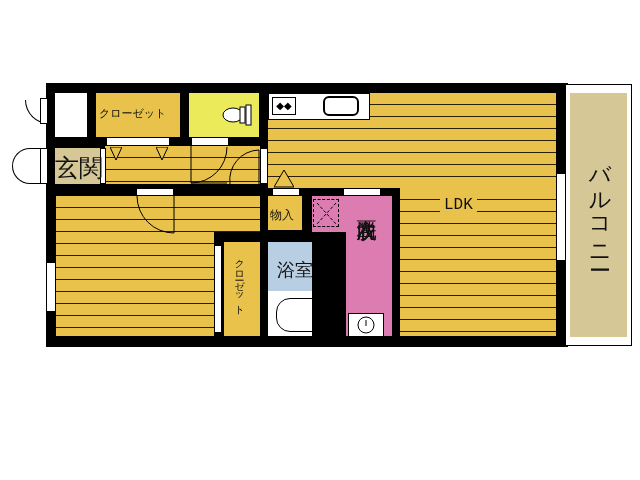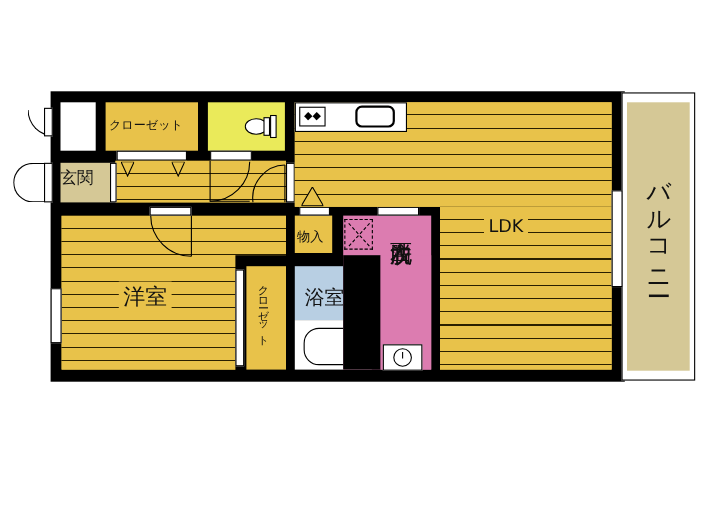--- a/index.html
+++ b/index.html
@@ -10,21 +10,21 @@
     background-color:#e8c24a;
     background-image: repeating-linear-gradient(to bottom, #e8c24a 0px, #e8c24a 11px, #2a2000 11px, #2a2000 12px);
   }
   .plain-y { background:#e8c24a; }
   .toilet-bg { background:#eaea5a; }
   .genkan-bg { background:#d5c896; }
   .bath-bg { background:#b8cfe3; }
   .wash-bg { background:#dc7cb0; }
   .balcony-bg { background:#d5c896; }
   .white { background:#fff; }
-  .lbl { position:absolute; color:#111; white-space:nowrap; }
+  .lbl { position:absolute; color:#111; white-space:nowrap;font-family:Liberation Mono, monospace; }
   .lbl-bg { background:#e8c24a; padding:0 4px; }
   .vert { writing-mode:vertical-rl; text-orientation:upright; }
   .door-arc { position:absolute; border:1px solid #000; box-sizing:border-box; }
   .opening { position:absolute; background:#fff; border:1px solid #000; box-sizing:border-box; }
 </style>
 </head>
 <body>
 
 <div class="abs" style="left:0;top:0;width:640px;height:480px;">
 
@@ -75,31 +75,30 @@
   <div class="abs" style="left:228px;top:148px;width:32px;height:36px;">
     <svg width="32" height="36">
         <path d="M31,2 L31,36" fill="none" stroke="#000"></path>
         <path d="M2,36 A30,30 0 0 1 31,2" fill="none" stroke="#000"></path>
       </svg>
   </div>
   <div class="opening" style="left:260px;top:148px;width:8px;height:36px;"></div>
 
   <div class="abs genkan-bg" style="left:55px;top:148px;width:45px;height:36px;"></div>
   <div class="abs white" style="left:100px;top:148px;width:6px;height:36px;border:1px solid #000;"></div>
-  <div class="lbl" style="left:55px;top:152px;font-size:15px;">玄関</div>
+  <div class="lbl" style="left:55px;top:152px;font-size:24px;">玄関</div>
 
   <div class="abs floor" style="left:56px;top:196px;width:204px;height:140px;"></div>
   <div class="opening" style="left:136px;top:188px;width:38px;height:8px;"></div>
   <div class="abs" style="left:136px;top:196px;width:40px;height:38px;">
     <svg width="40" height="38">
         <path d="M38,0 L38,37" fill="none" stroke="#000"></path>
         <path d="M1,0 A37,37 0 0 0 38,37" fill="none" stroke="#000"></path>
       </svg>
   </div>
-  <div class="lbl lbl-bg" style="left:108px;top:256px;font-size:20px;">洋室</div>
   <div class="abs white" style="left:46px;top:262px;width:10px;height:50px;border:1px solid #000;"></div>
 
   <div class="abs wall" style="left:214px;top:232px;width:54px;height:108px;"></div>
   <div class="abs plain-y" style="left:224px;top:242px;width:36px;height:94px;"></div>
   <div class="opening" style="left:214px;top:245px;width:8px;height:88px;"></div>
   <div class="lbl vert" style="left:231px;top:252px;font-size:10px;">クローゼット</div>
 
   <div class="abs plain-y" style="left:268px;top:196px;width:34px;height:34px;"></div>
   <div class="opening" style="left:272px;top:188px;width:28px;height:8px;"></div>
   <div class="lbl" style="left:270px;top:207px;font-size:12px;">物入</div>

